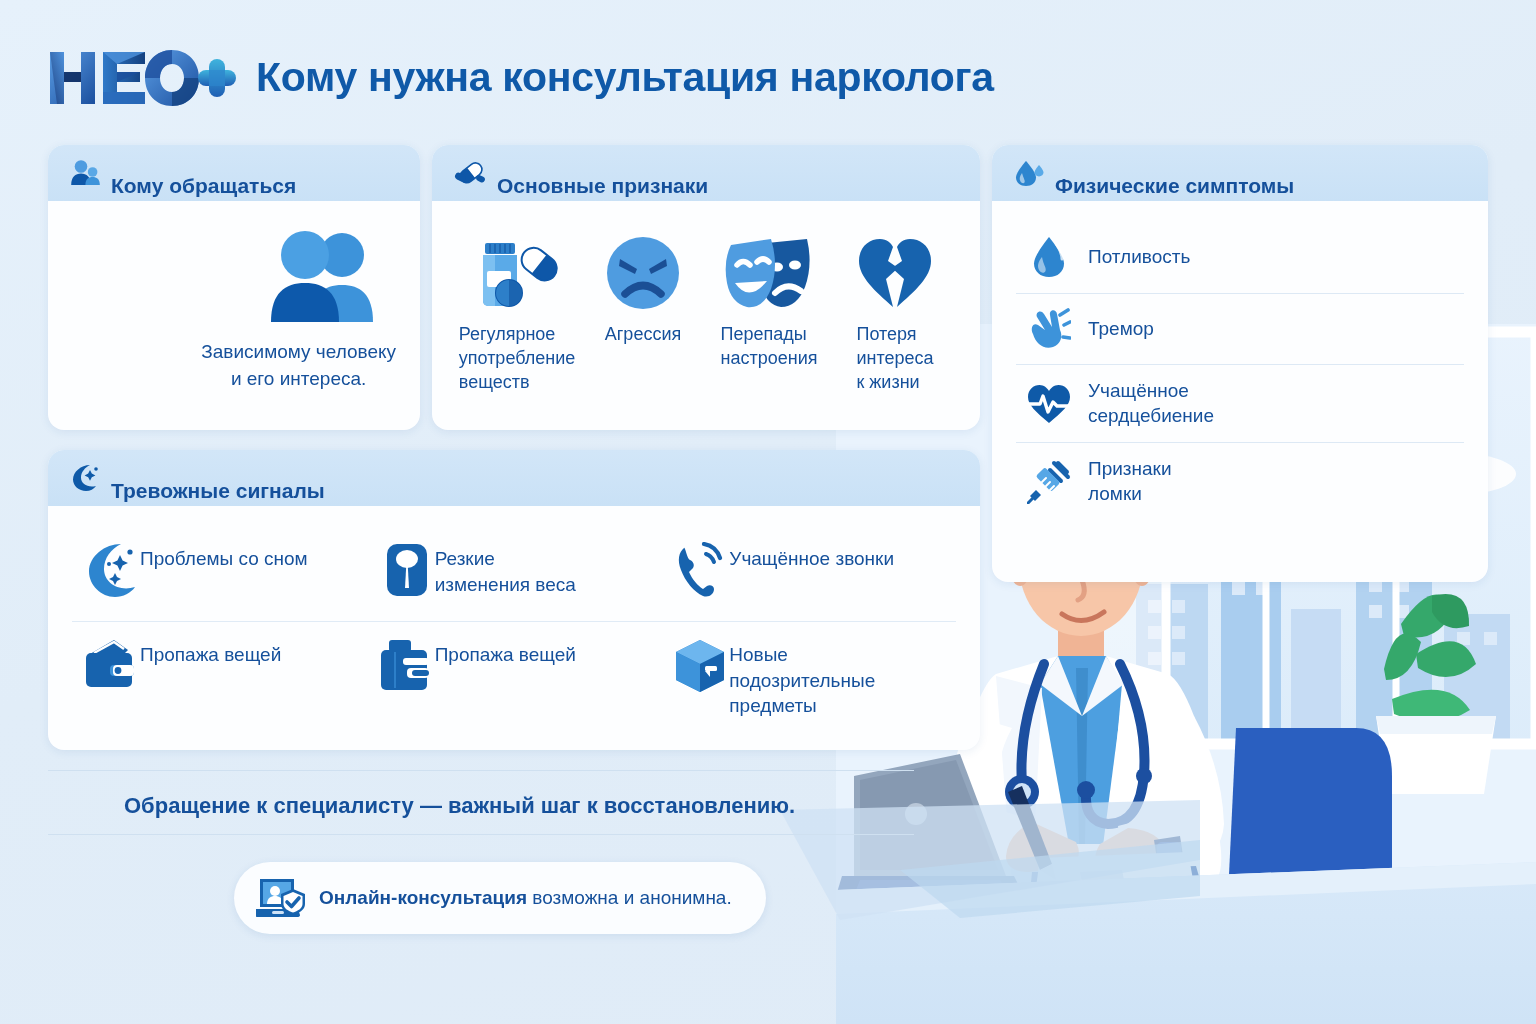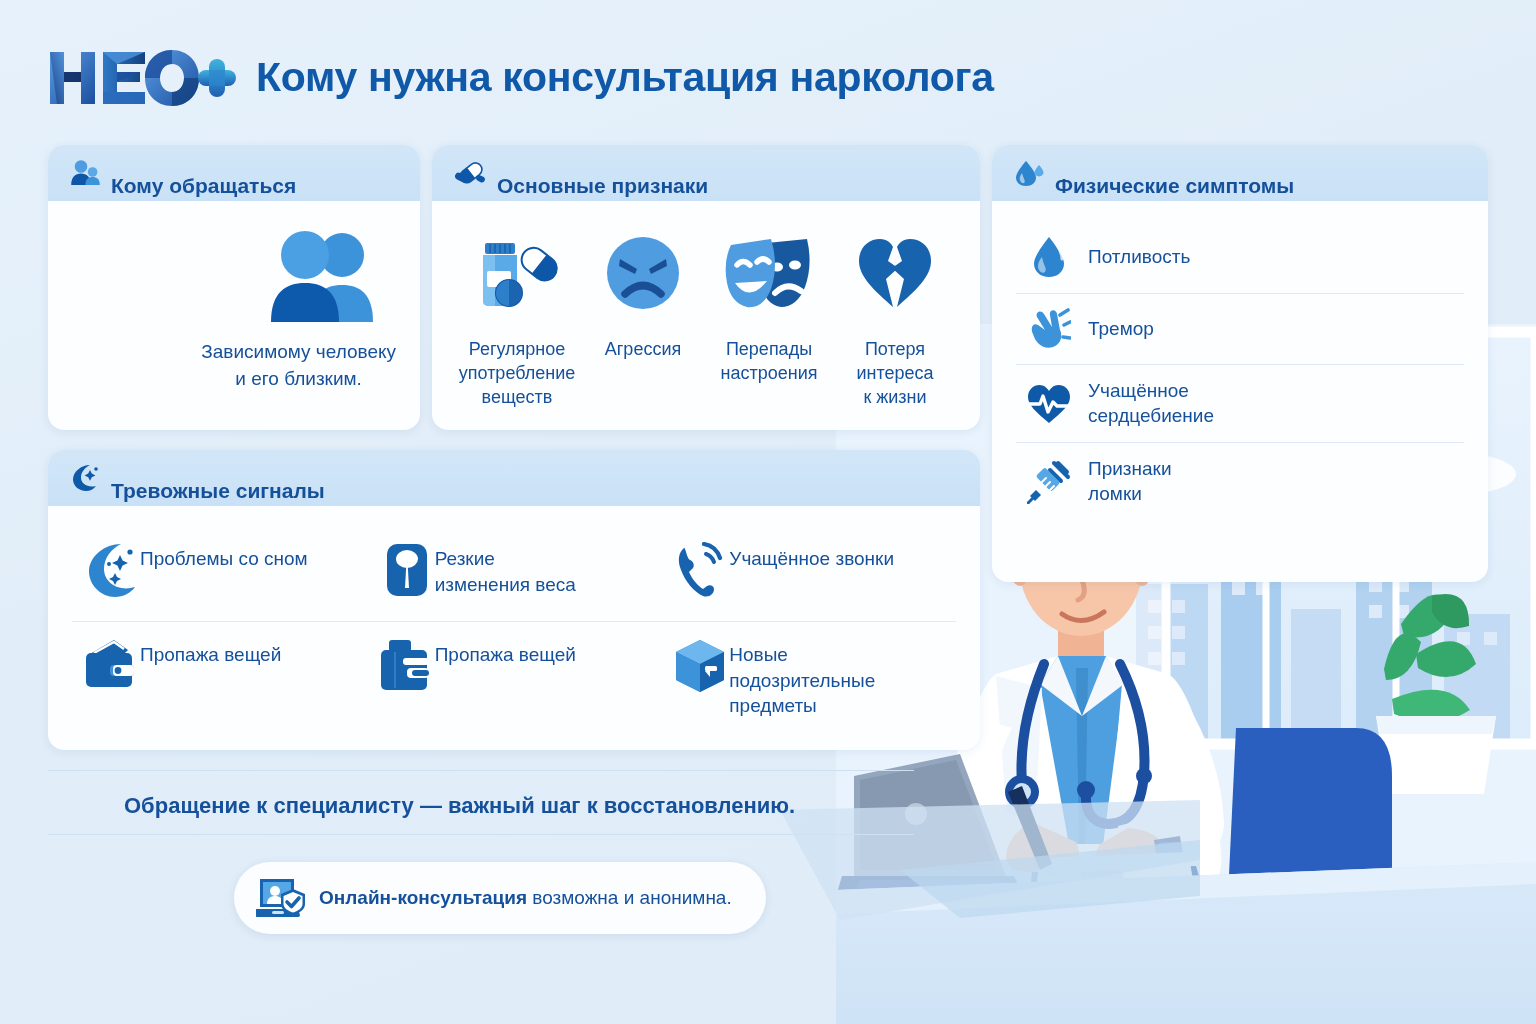--- a/index.html
+++ b/index.html
@@ -39,21 +39,21 @@
   #card-alarm     { left:48px;  top:450px; width:932px; height:300px; }
 
   
   #who-inner { display:flex; flex-direction:column; align-items:flex-end; padding-top:14px; }
   #who-caption { margin-top:14px; text-align:center; font-size:19px; line-height:1.42; color:#15509b; }
 
   
   #signs-grid { display:grid; grid-template-columns:repeat(4,1fr); gap:4px; padding-top:12px; }
   .sign-col { display:flex; flex-direction:column; align-items:center; }
   .sign-ico { height:84px; display:flex; align-items:flex-end; justify-content:center; }
-  .sign-lbl { margin-top:27px; text-align:center; font-size:18px; line-height:1.33; color:#15509b; }
+  .sign-lbl { margin-top:12px; text-align:left; font-size:18px; line-height:1.33; color:#15509b; }
 
   
   #phys-list { padding-top:6px; }
   .phys-row { display:flex; align-items:center; gap:16px; padding:14px 6px 14px 10px; border-bottom:1px solid #dde9f5; }
   .phys-row:last-child { border-bottom:none; }
   .phys-ico { width:46px; flex:0 0 46px; display:flex; align-items:center; justify-content:center; }
   .phys-lbl { font-size:19px; line-height:1.3; color:#15509b; }
 
   
   #alarm-grid { display:grid; grid-template-columns:repeat(3,1fr); padding-top:6px; }
@@ -300,21 +300,21 @@
   <div class="card-body">
     <div id="who-inner">
       <svg width="144" height="96" viewBox="0 0 144 96">
         <circle cx="90" cy="26" r="22" fill="#3d93da"></circle>
         <path d="M59,93 C59,65 72,56 90,56 C108,56 121,65 121,93 Z" fill="#3d93da"></path>
         <circle cx="53" cy="26" r="24" fill="#4ba0e3"></circle>
         <path d="M19,93 C19,64 33,54 53,54 C73,54 87,64 87,93 Z" fill="#0d59ab"></path>
       </svg>
       <div id="who-caption">
         <div>Зависимому человеку</div>
-        <div>и его близким.</div>
+        <div>и его интереса.</div>
       </div>
     </div>
   </div>
 </section>
 
 <section class="card" id="card-signs">
   <div class="card-head">
     <svg width="32" height="28" viewBox="0 0 32 28">
       <g transform="rotate(-38 16 14)">
         <rect x="5" y="8" width="24" height="13" rx="6.5" fill="#0e57a8"></rect>

